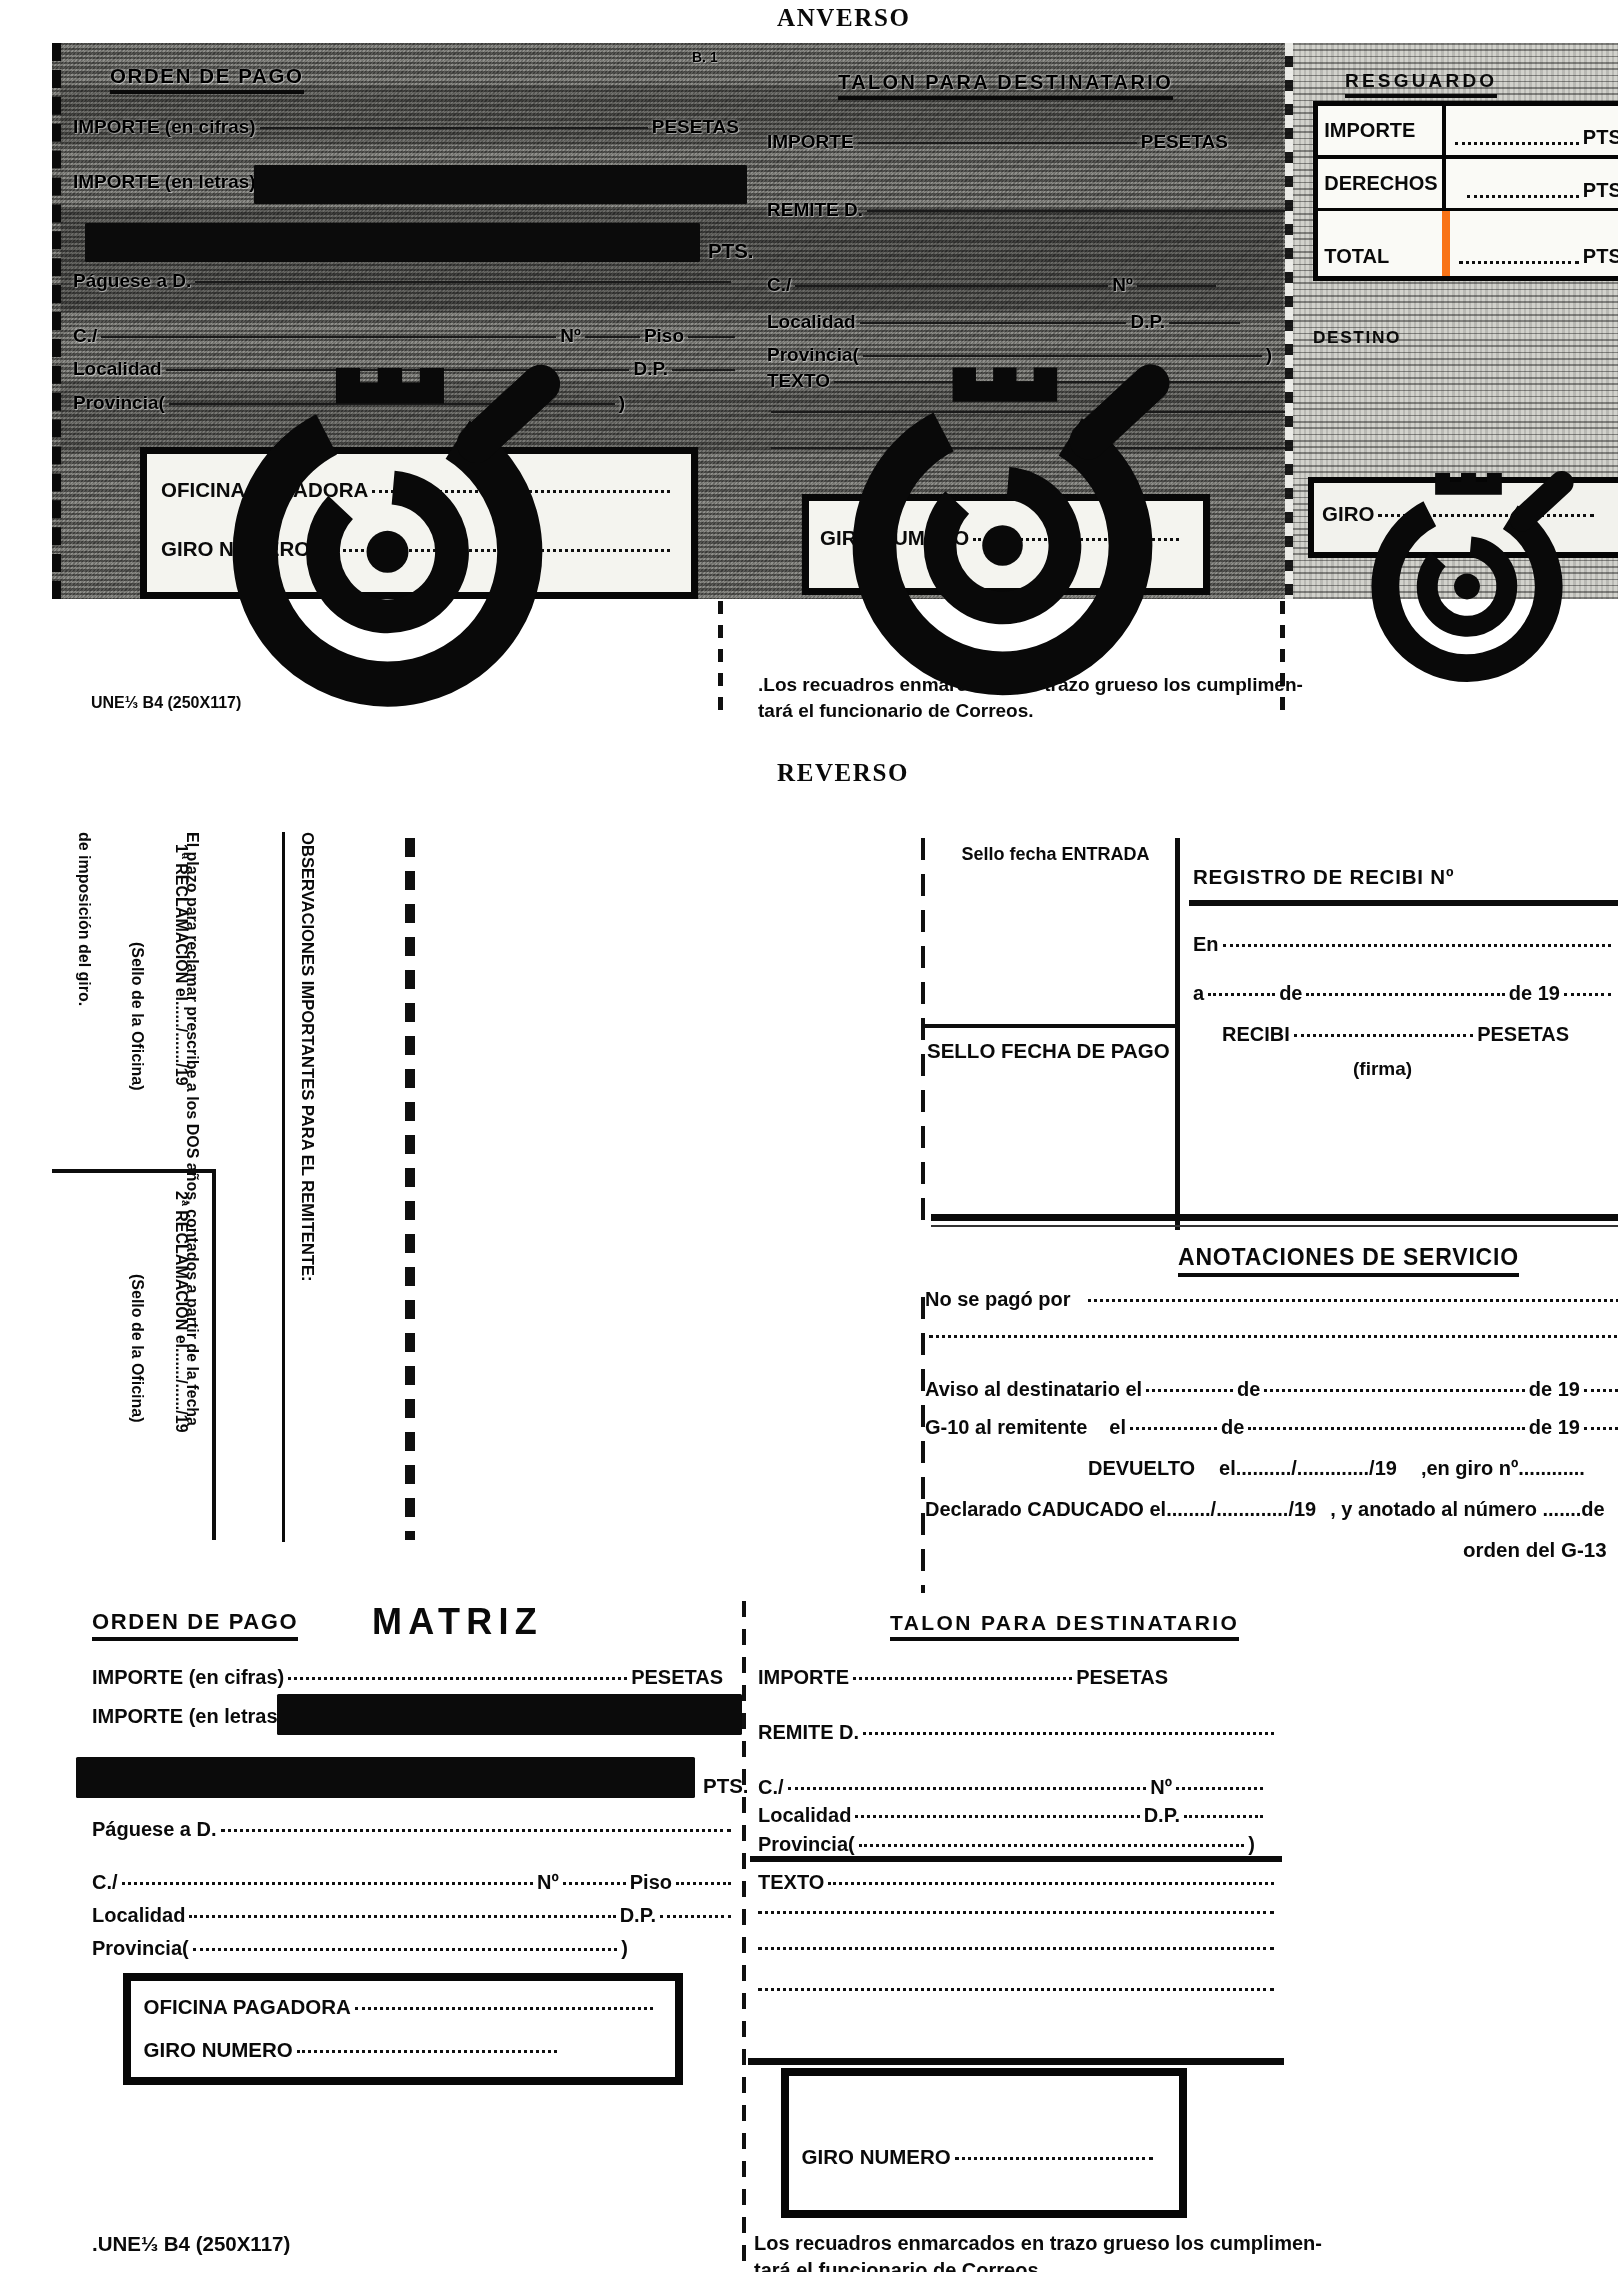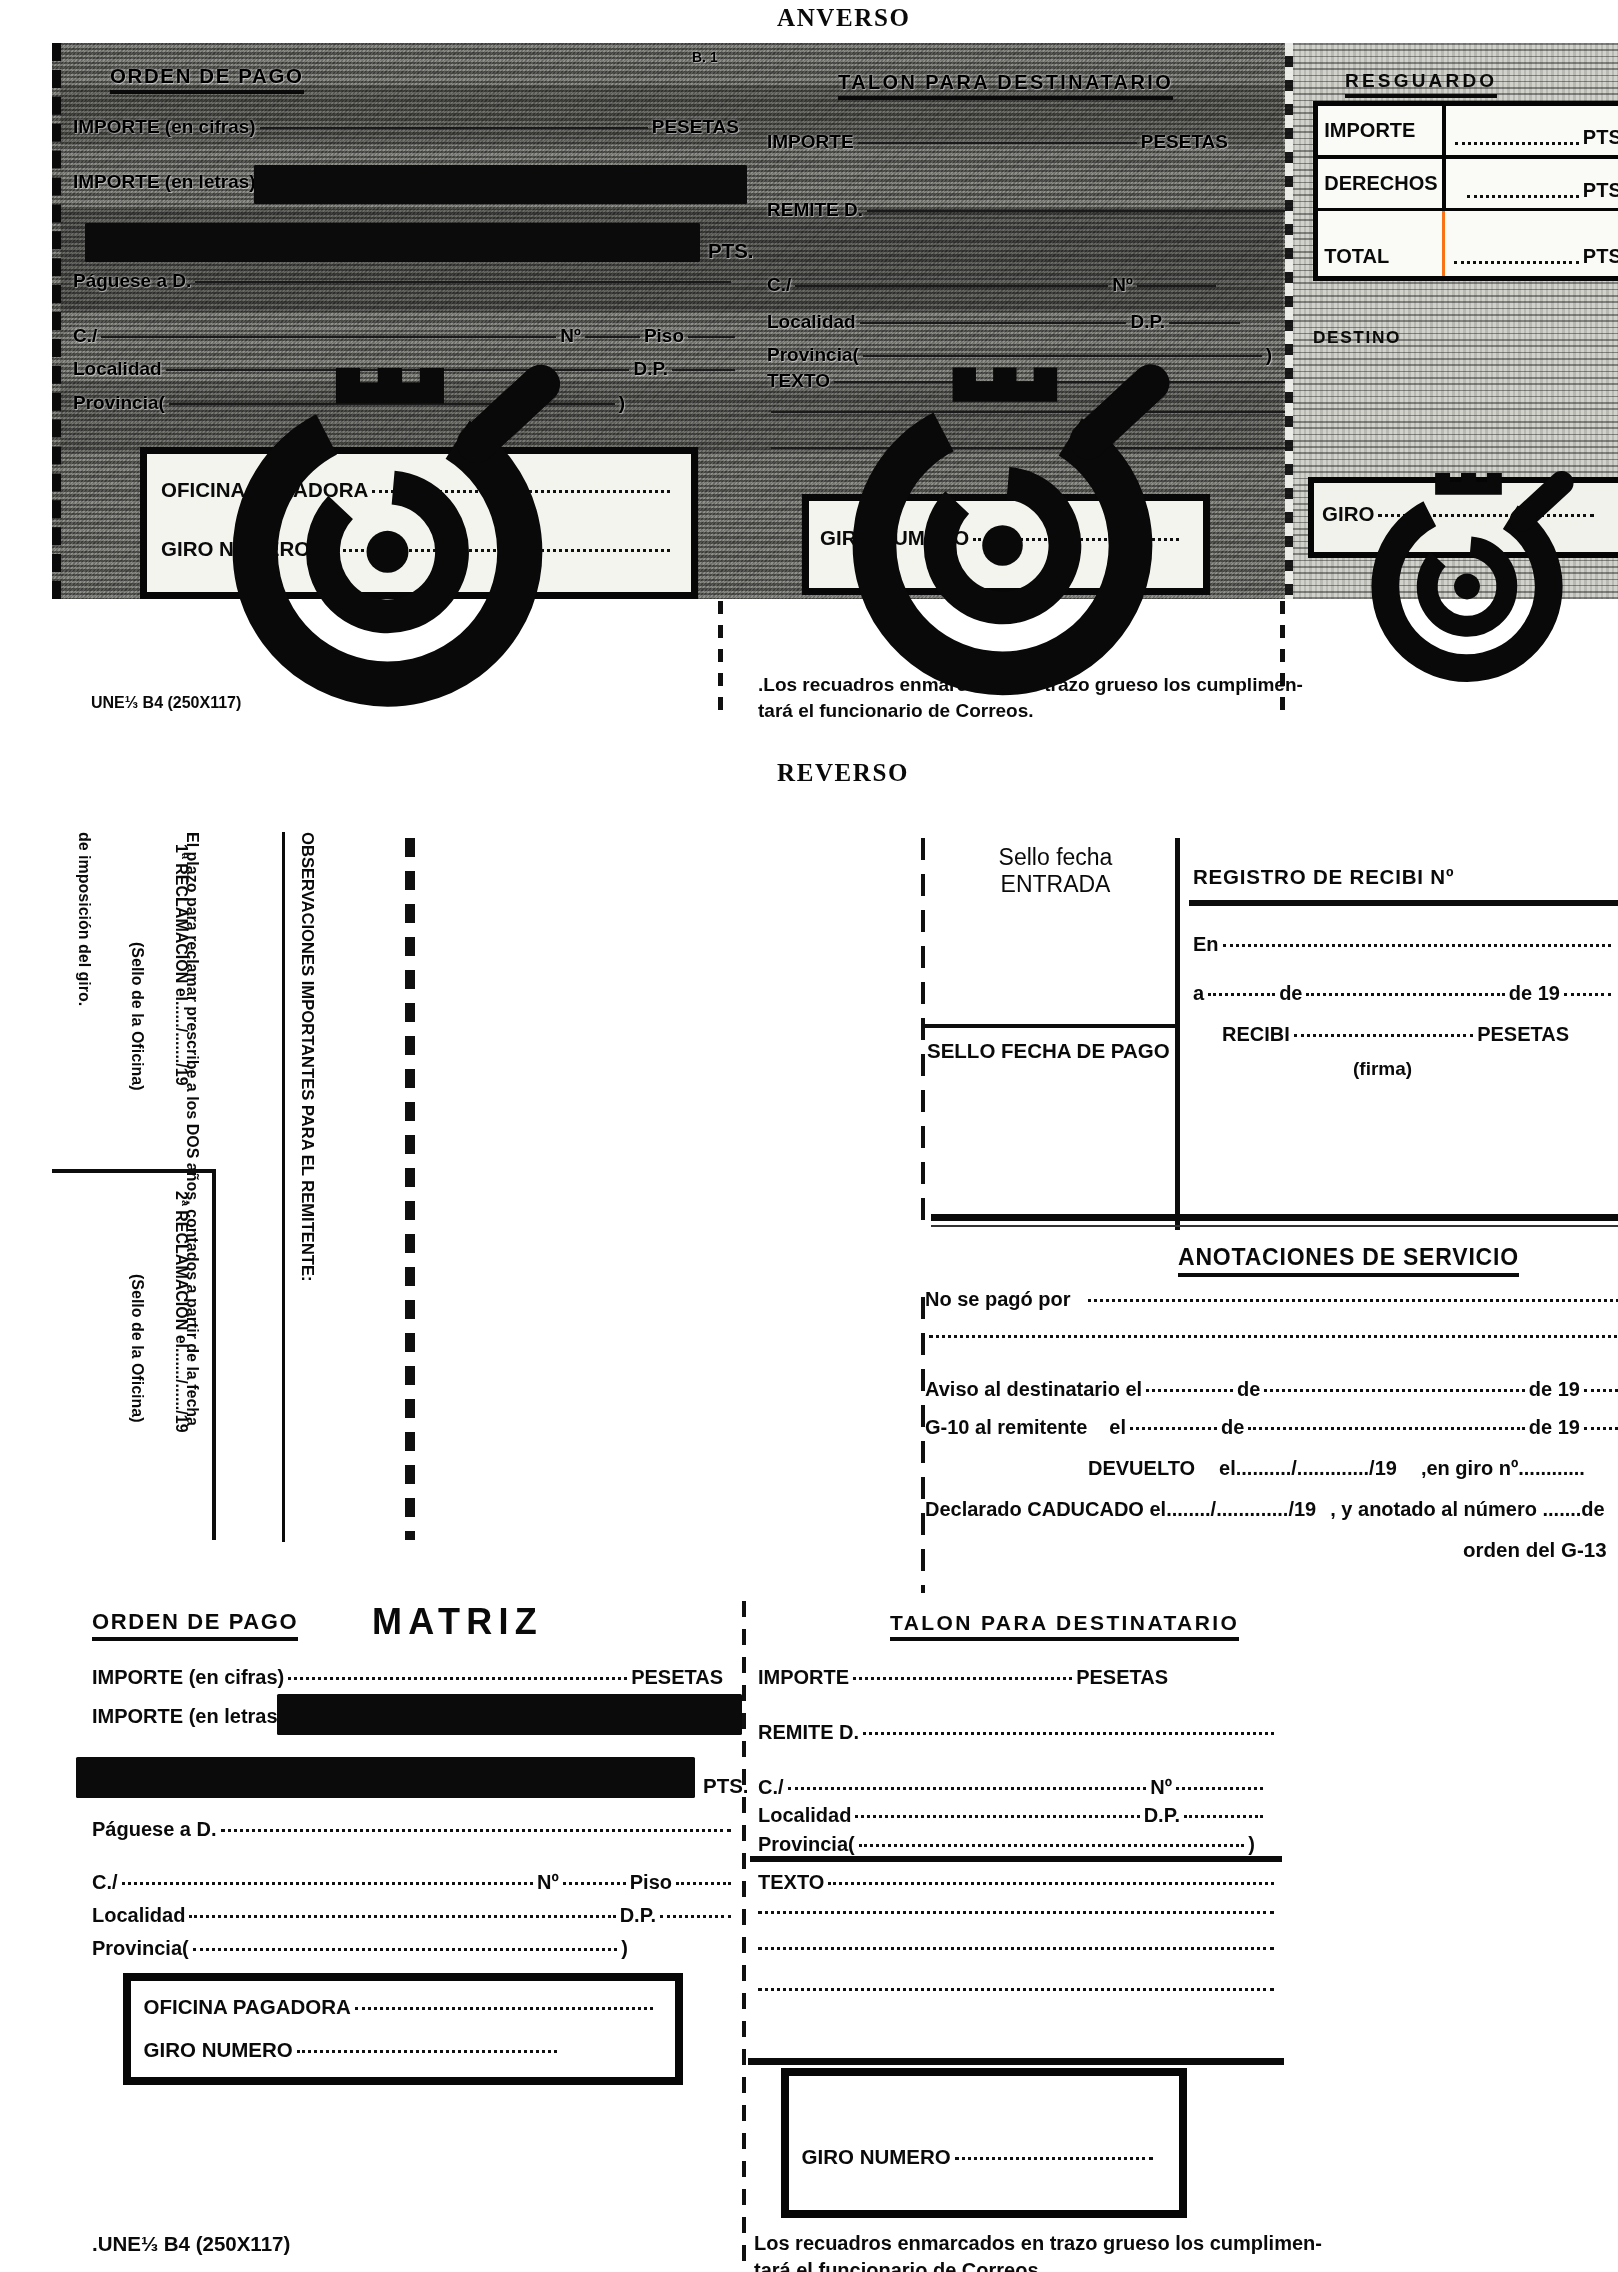--- a/index.html
+++ b/index.html
@@ -162,21 +162,21 @@
         </div>
       </div>
       <div style="display:flex;height:49px;border-bottom:3.2px solid #050505;gap:12px;">
         <div style="width:118px;border-right:4px solid #050505;display:flex;align-items:center;padding-left:6.3px;font-weight:bold;font-size:20px;">DERECHOS</div>
         <div class="fr" style="position:static;flex:1;align-items:flex-end;padding:0 4.7px 6.3px;font-size:20px;">
           <span class="d"></span>
           <span class="lbl">PTS.</span>
         </div>
       </div>
       <div style="display:flex;height:65px;">
-        <div style="width:118px;border-right:3px solid #f97316;display:flex;align-items:flex-end;padding:0 0 8px 6.3px;font-weight:bold;font-size:20px;">TOTAL</div>
+        <div style="width:118px;border-right:8px solid #f97316;display:flex;align-items:flex-end;padding:0 0 8px 6.3px;font-weight:bold;font-size:20px;">TOTAL</div>
         <div class="fr" style="position:static;flex:1;align-items:flex-end;padding:0 4.7px 8px;font-size:20px;">
           <span class="d"></span>
           <span class="lbl">PTS.</span>
         </div>
       </div>
     </div>
 
     <div class="abs" style="left:1252px;top:284px;font-size:17.3px;font-weight:bold;letter-spacing:1.6px;">DESTINO</div>
 
     <div class="abs" style="left:1247px;top:434px;width:304px;height:69px;border:6.3px solid #050505;background:#f2f2ed;">
@@ -242,21 +242,21 @@
   </div>
 
   <div class="abs" style="left:867px;top:832px;width:751px;height:769px;">
 
     <div class="abs" style="left:9.5px;top:6.3px;width:4px;height:394px;background:repeating-linear-gradient(180deg,#101010 0 22px,transparent 22px 36px);"></div>
     <div class="abs" style="left:9.5px;top:465px;width:4px;height:296px;background:repeating-linear-gradient(180deg,#101010 0 22px,transparent 22px 36px);"></div>
 
     <div class="abs hline" style="left:264px;top:6.3px;width:4.7px;height:392px;"></div>
     <div class="abs hline" style="left:9.5px;top:192px;width:259px;height:4px;"></div>
 
-    <div class="abs" style="left:30px;top:12px;width:229px;text-align:center;font-size:23px;font-weight:normal;">Sello fecha ENTRADA</div>
+    <div class="abs" style="left:30px;top:12px;width:229px;text-align:center;font-size:18px;font-weight:bold;">Sello fecha ENTRADA</div>
     <div class="abs" style="left:16px;top:207px;width:244px;font-size:20.5px;font-weight:bold;">SELLO FECHA DE PAGO</div>
 
     <div class="abs" style="left:282px;top:33px;font-size:20.5px;font-weight:bold;letter-spacing:0.8px;">REGISTRO DE RECIBI Nº</div>
     <div class="abs hline" style="left:278px;top:68px;width:430px;height:5.5px;"></div>
 
     <div class="fr" style="left:282px;top:101px;width:422px;font-size:20px;">
       <span class="lbl">En</span>
       <span class="d"></span>
     </div>
 

